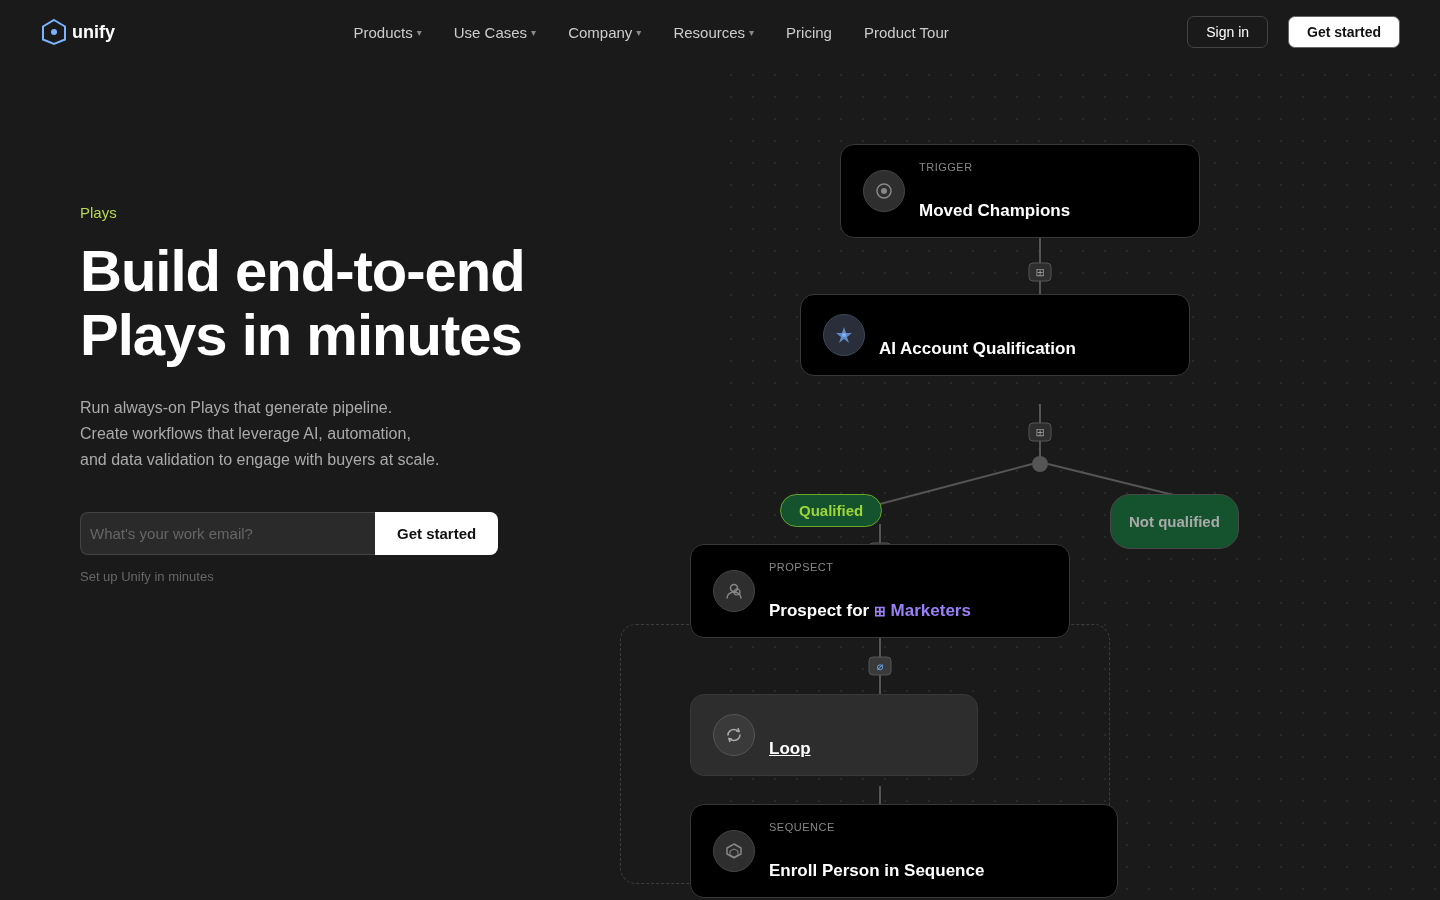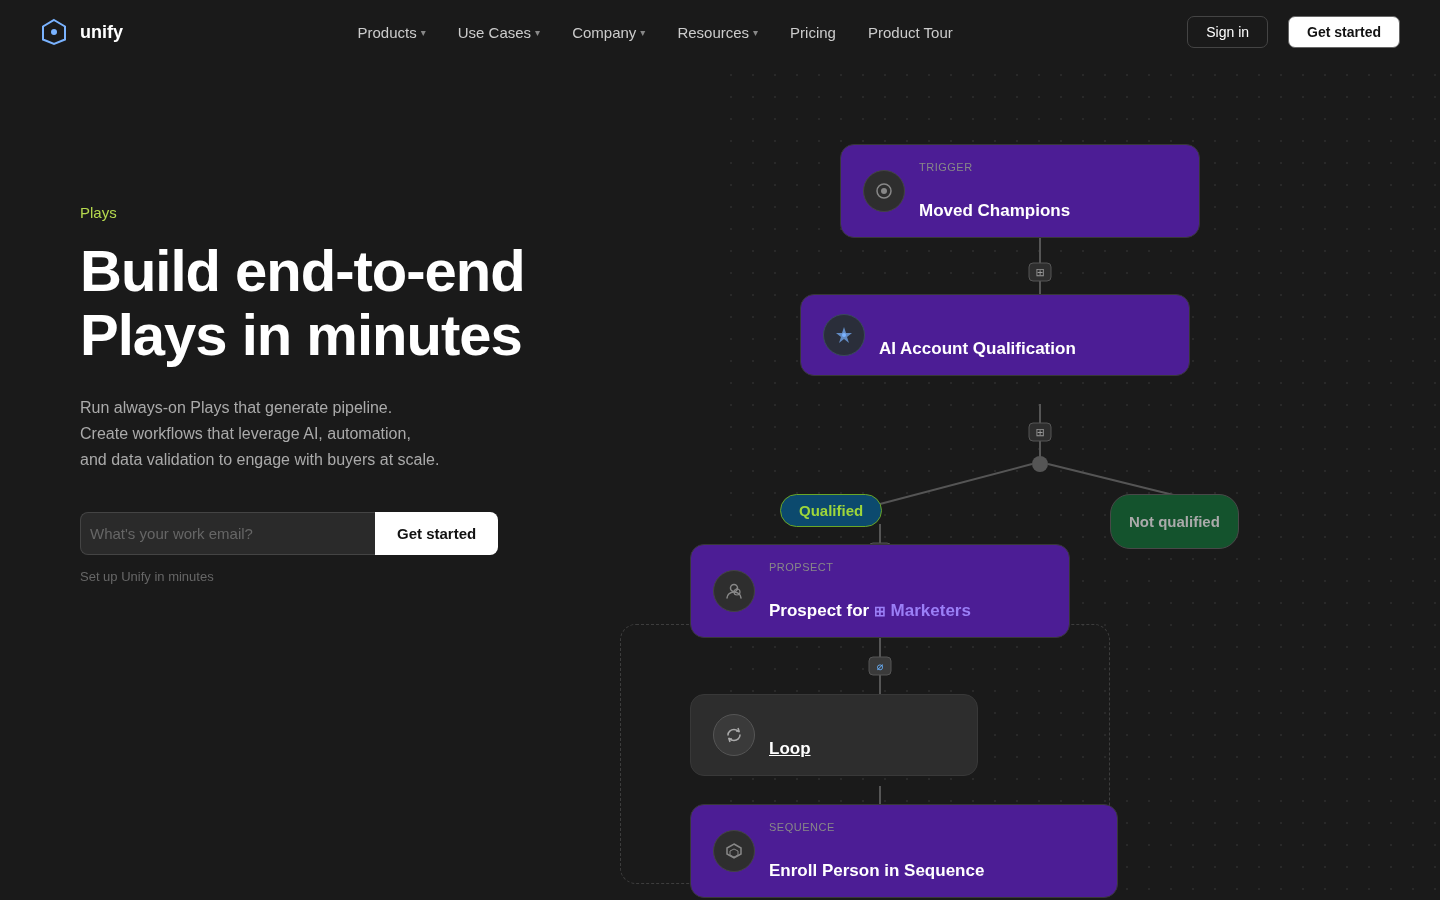--- a/index.html
+++ b/index.html
@@ -18,21 +18,21 @@
       align-items: center;
       justify-content: space-between;
       padding: 0 40px;
       height: 64px;
       position: relative;
       z-index: 10;
     }
     .nav-logo {
       display: flex;
       align-items: center;
-      gap: 12px;
+      gap: 4px;
       font-size: 18px;
       font-weight: 600;
       color: #fff;
       cursor: pointer;
       text-align: right;
     }
     .logo-icon {
       width: 28px;
       height: 28px;
     }
@@ -164,21 +164,21 @@
       position: absolute;
       inset: 0;
       background-image: radial-gradient(circle, #444 1px, transparent 1px);
       background-size: 22px 22px;
       opacity: 0.35;
     }
 
     
     .wf-card {
       position: absolute;
-      background: #4c1d95;
+      background: #000000;
       border: 1px solid #383838;
       border-radius: 14px;
       display: flex;
       align-items: center;
       gap: 14px;
       padding: 16px 22px;
     }
     .wf-card-icon {
       width: 42px;
       height: 42px;
@@ -226,21 +226,21 @@
       background: #2a2e3a;
       border: 1px solid #3a4a5a;
       color: #7ab3ff;
     }
 
     
     .badge-qualified {
       position: absolute;
       top: 430px;
       left: 60px;
-      background: #0c4a6e;
+      background: #14532d;
       border: 1px solid #6aa627;
       color: #9ed63a;
       padding: 7px 18px;
       border-radius: 20px;
       font-size: 15px;
       font-weight: 600;
     }
 
     
     .badge-notqualified {

